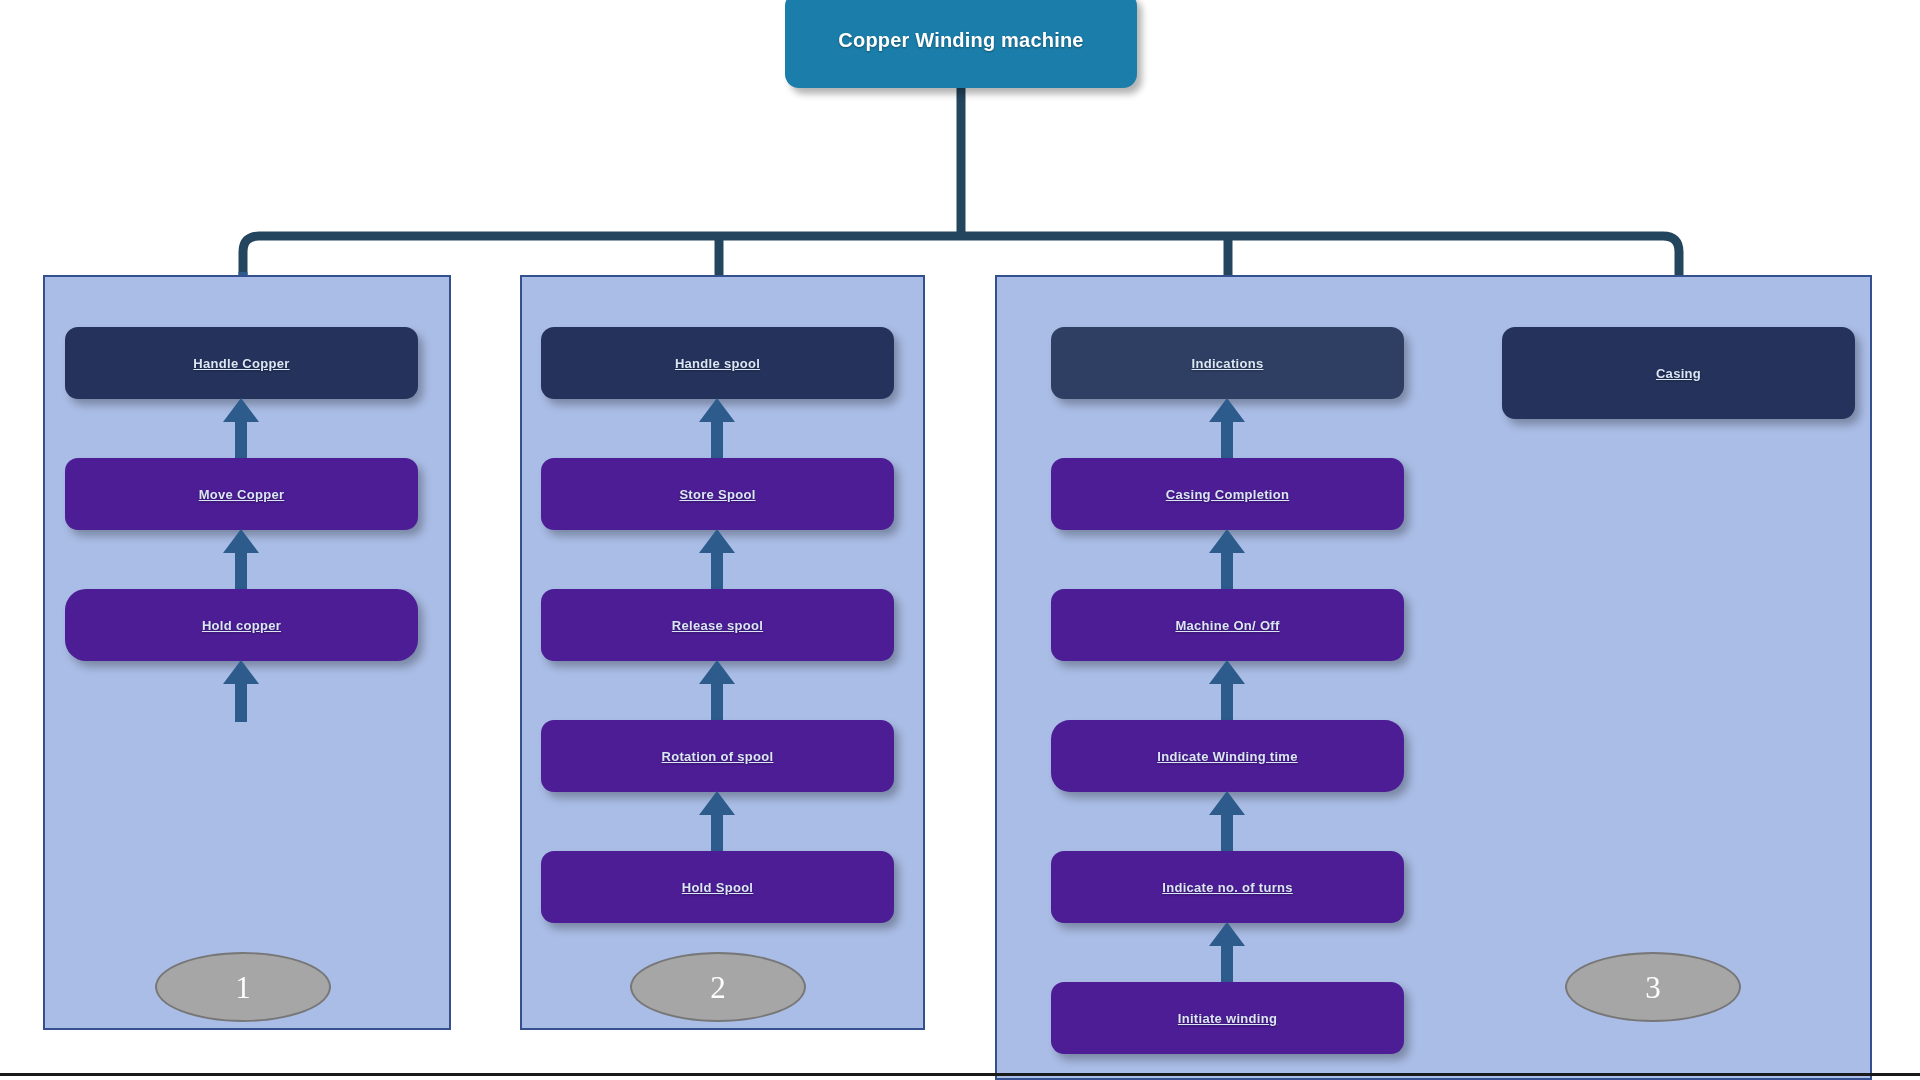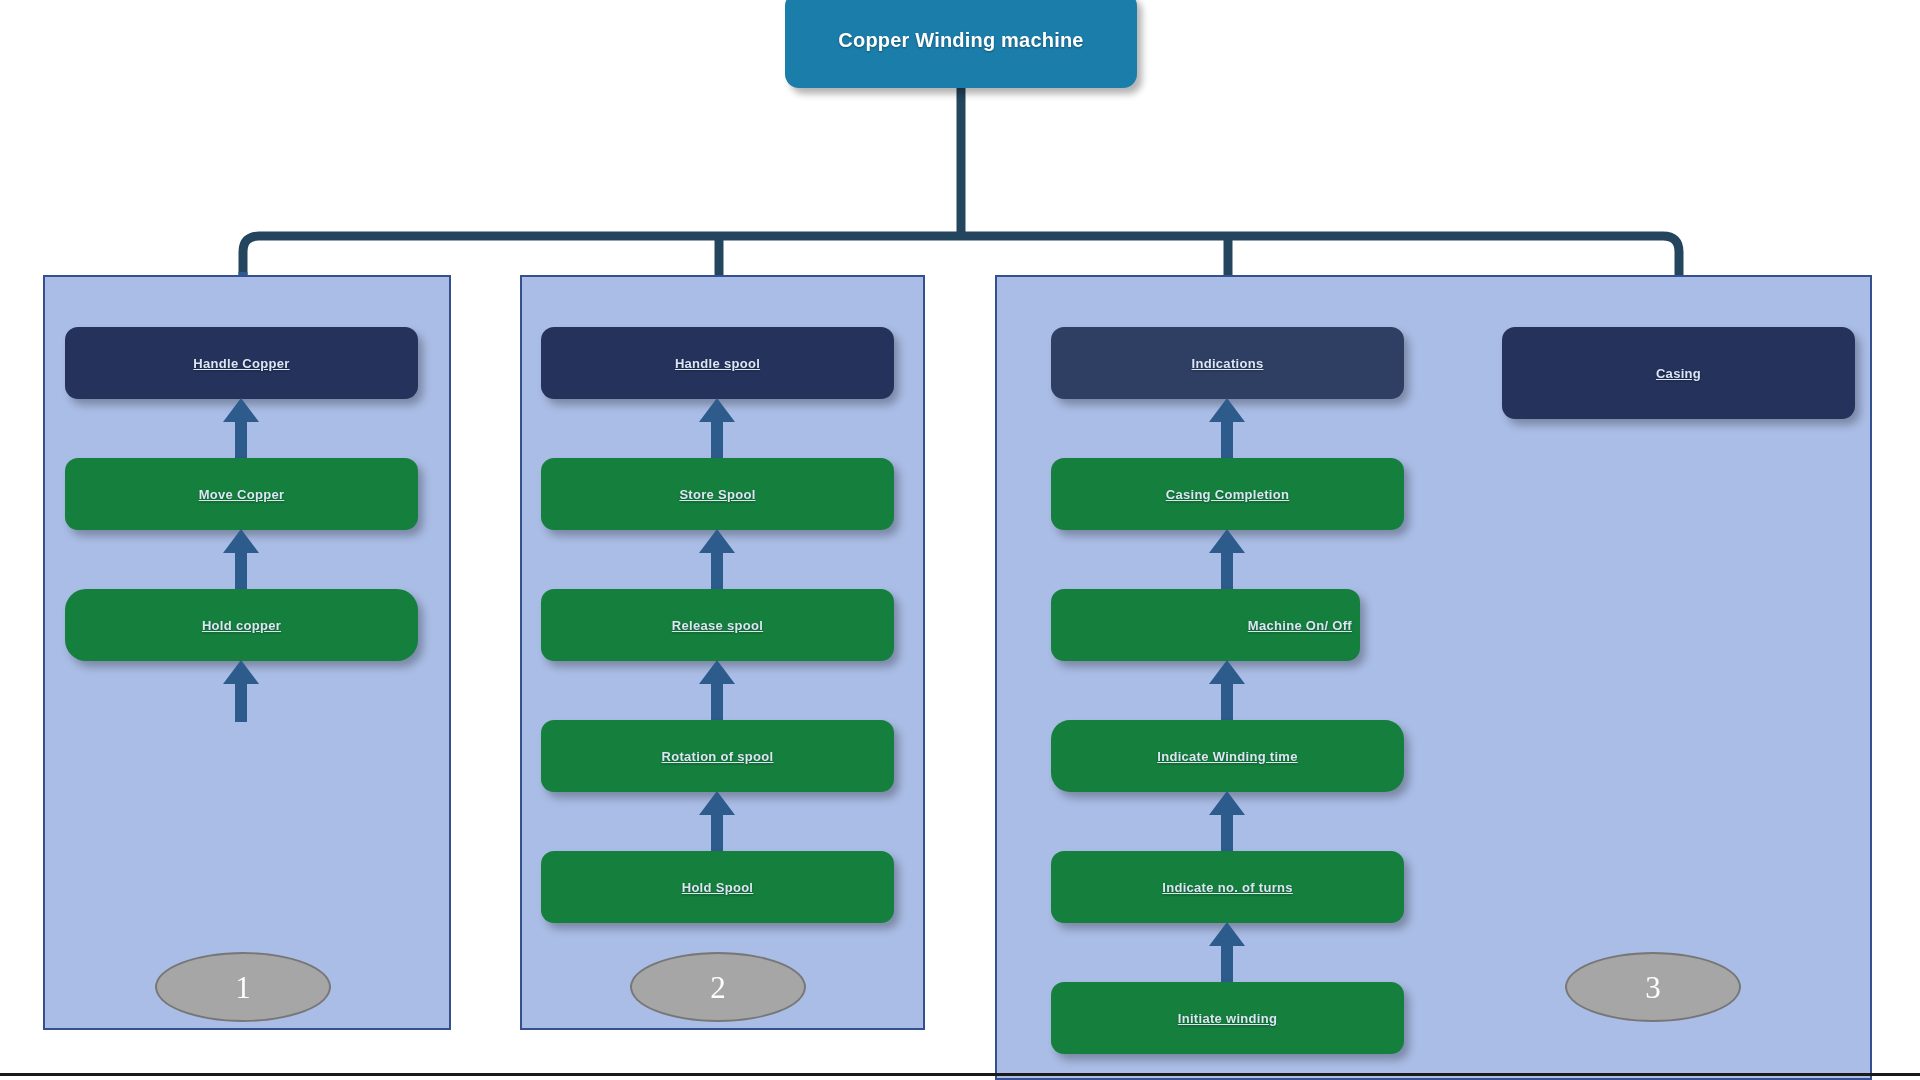--- a/index.html
+++ b/index.html
@@ -75,21 +75,21 @@
     font-size: 13px;
     font-weight: bold;
     letter-spacing: 0.3px;
     text-align: center;
     text-shadow: 0 1px 2px rgba(0,0,0,0.40);
     padding: 0 8px;
     text-decoration: underline;
   }
   .node.header   { background: #25335c; }
   .node.header-2 { background: #2f3f64; }
-  .node.child    { background: #15803d; }
+  .node.child    { background: #4c1d95; }
 
   
   .up-arrow {
     position: absolute;
     pointer-events: none;
   }
 
   
   .badge {
     position: absolute;
@@ -218,21 +218,21 @@
     <rect x="16" y="20" width="12" height="42" fill="#2d5b8c"></rect>
     <polygon points="4,24 40,24 22,0" fill="#2d5b8c"></polygon>
   </svg>
   <div class="node child" style="left:1051px; top:458px; width:353px; height:72px;">
     <span class="label">Casing Completion</span>
   </div>
   <svg class="up-arrow" style="left:1205px; top:529px;" width="44" height="62" viewBox="0 0 44 62">
     <rect x="16" y="20" width="12" height="42" fill="#2d5b8c"></rect>
     <polygon points="4,24 40,24 22,0" fill="#2d5b8c"></polygon>
   </svg>
-  <div class="node child" style="left:1051px; top:589px; width:309px; height:72px;justify-content:flex-end;">
+  <div class="node child" style="left:1051px; top:589px; width:353px; height:72px;">
     <span class="label">Machine On/ Off</span>
   </div>
   <svg class="up-arrow" style="left:1205px; top:660px;" width="44" height="62" viewBox="0 0 44 62">
     <rect x="16" y="20" width="12" height="42" fill="#2d5b8c"></rect>
     <polygon points="4,24 40,24 22,0" fill="#2d5b8c"></polygon>
   </svg>
   <div class="node child" style="left:1051px; top:720px; width:353px; height:72px;border-radius:19px;">
     <span class="label">Indicate Winding time</span>
   </div>
   <svg class="up-arrow" style="left:1205px; top:791px;" width="44" height="62" viewBox="0 0 44 62">

